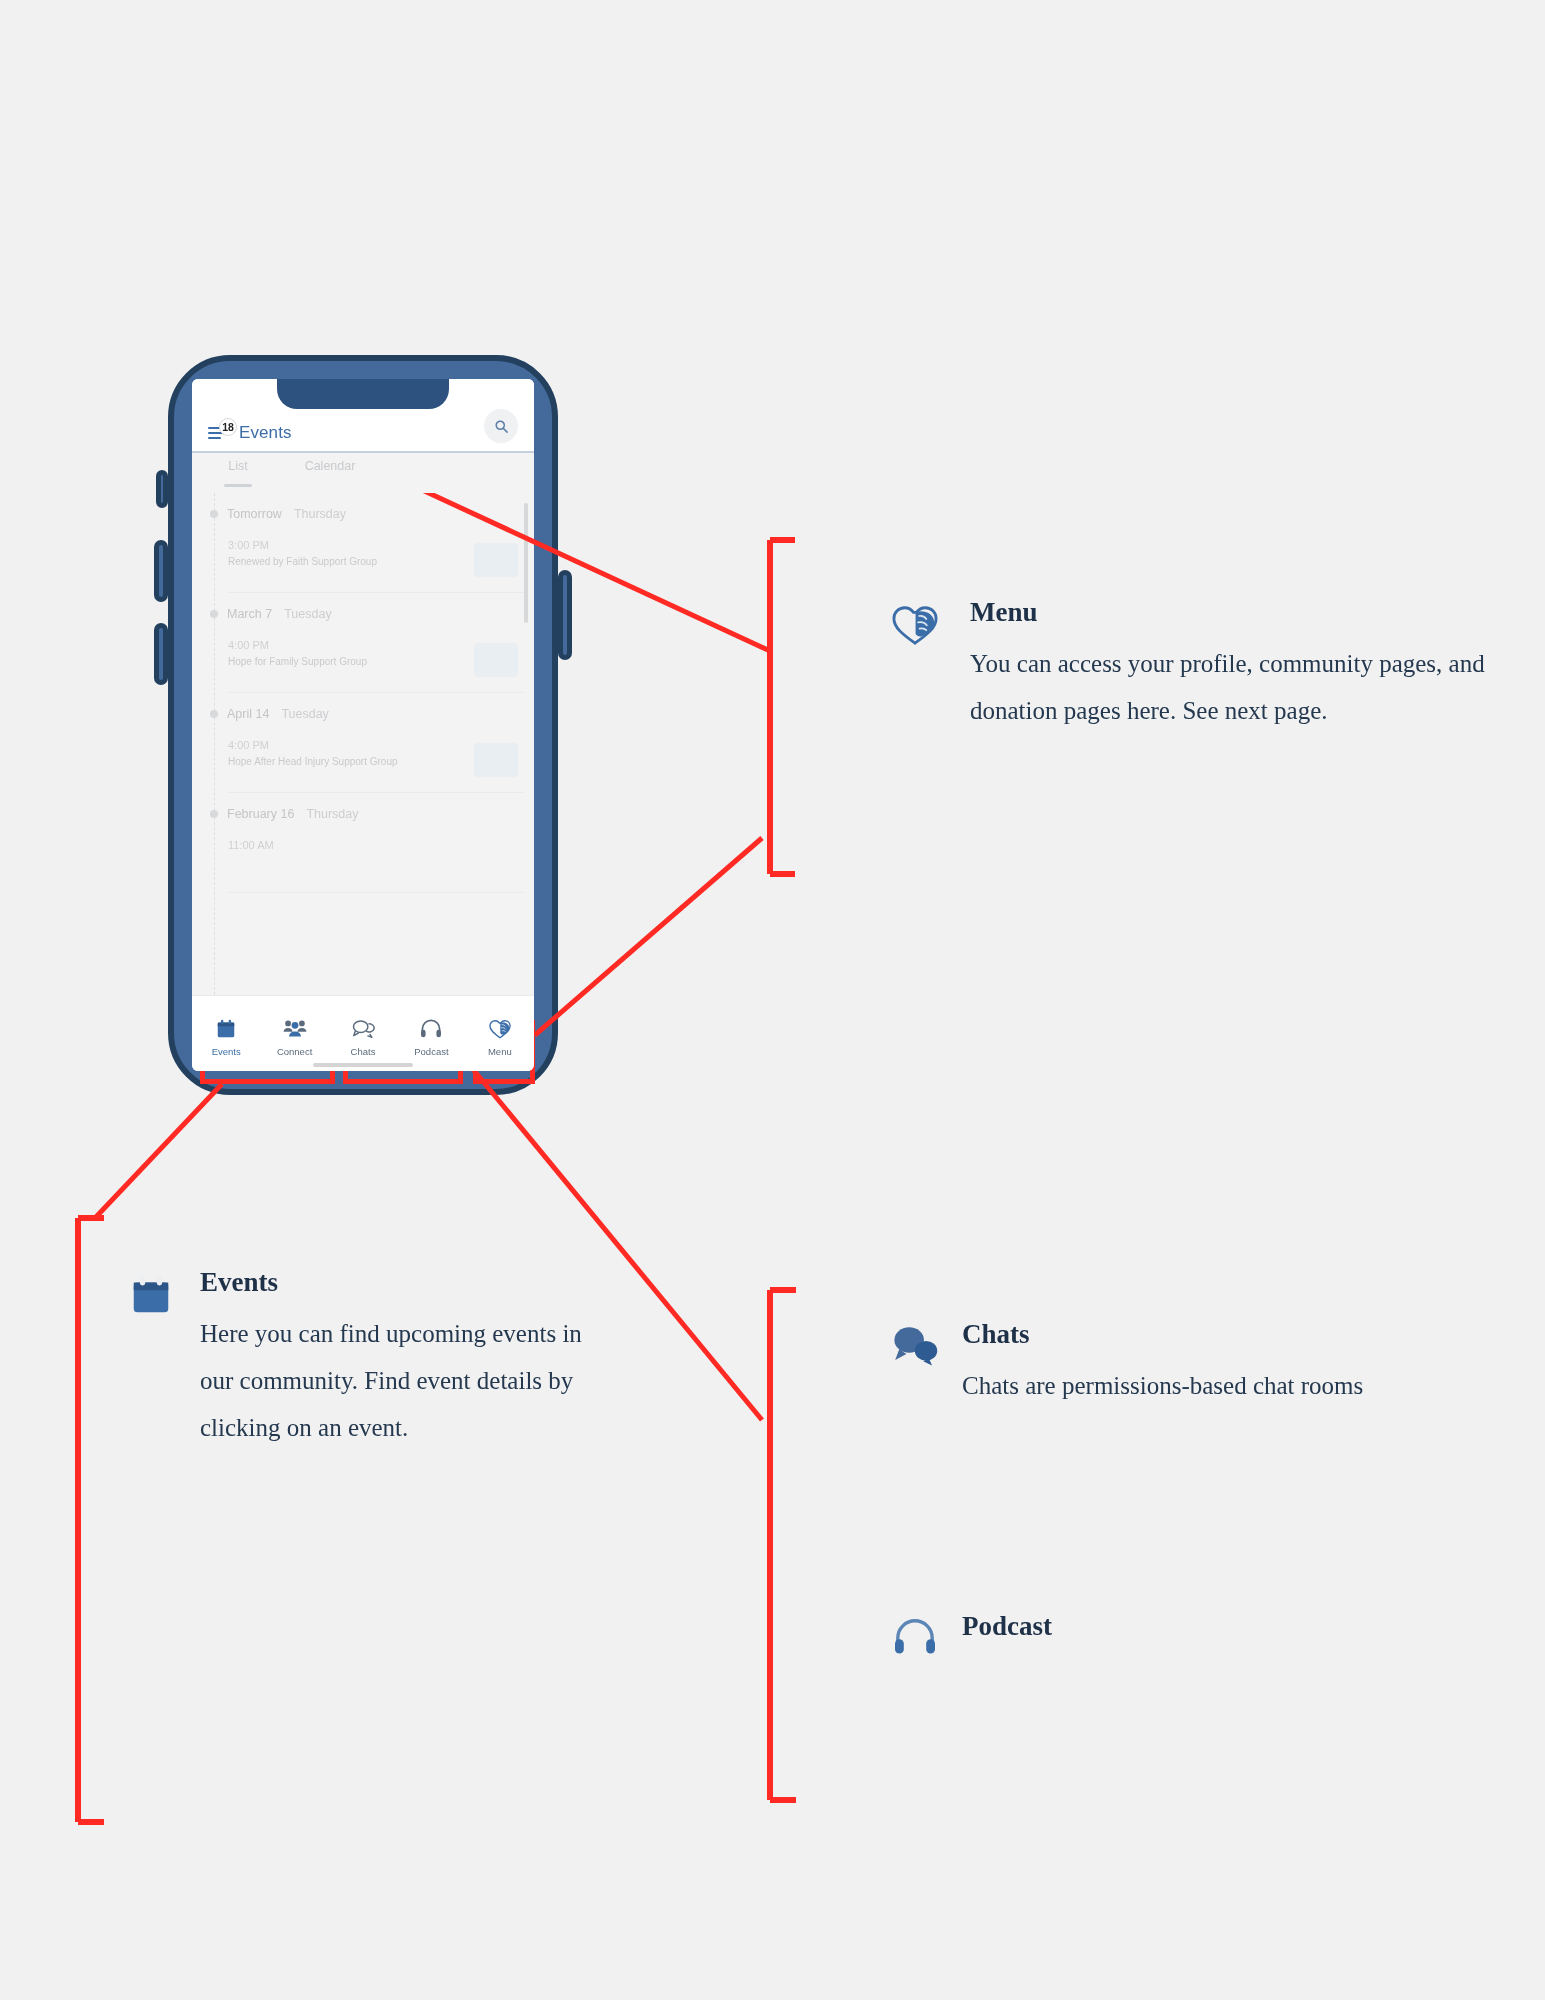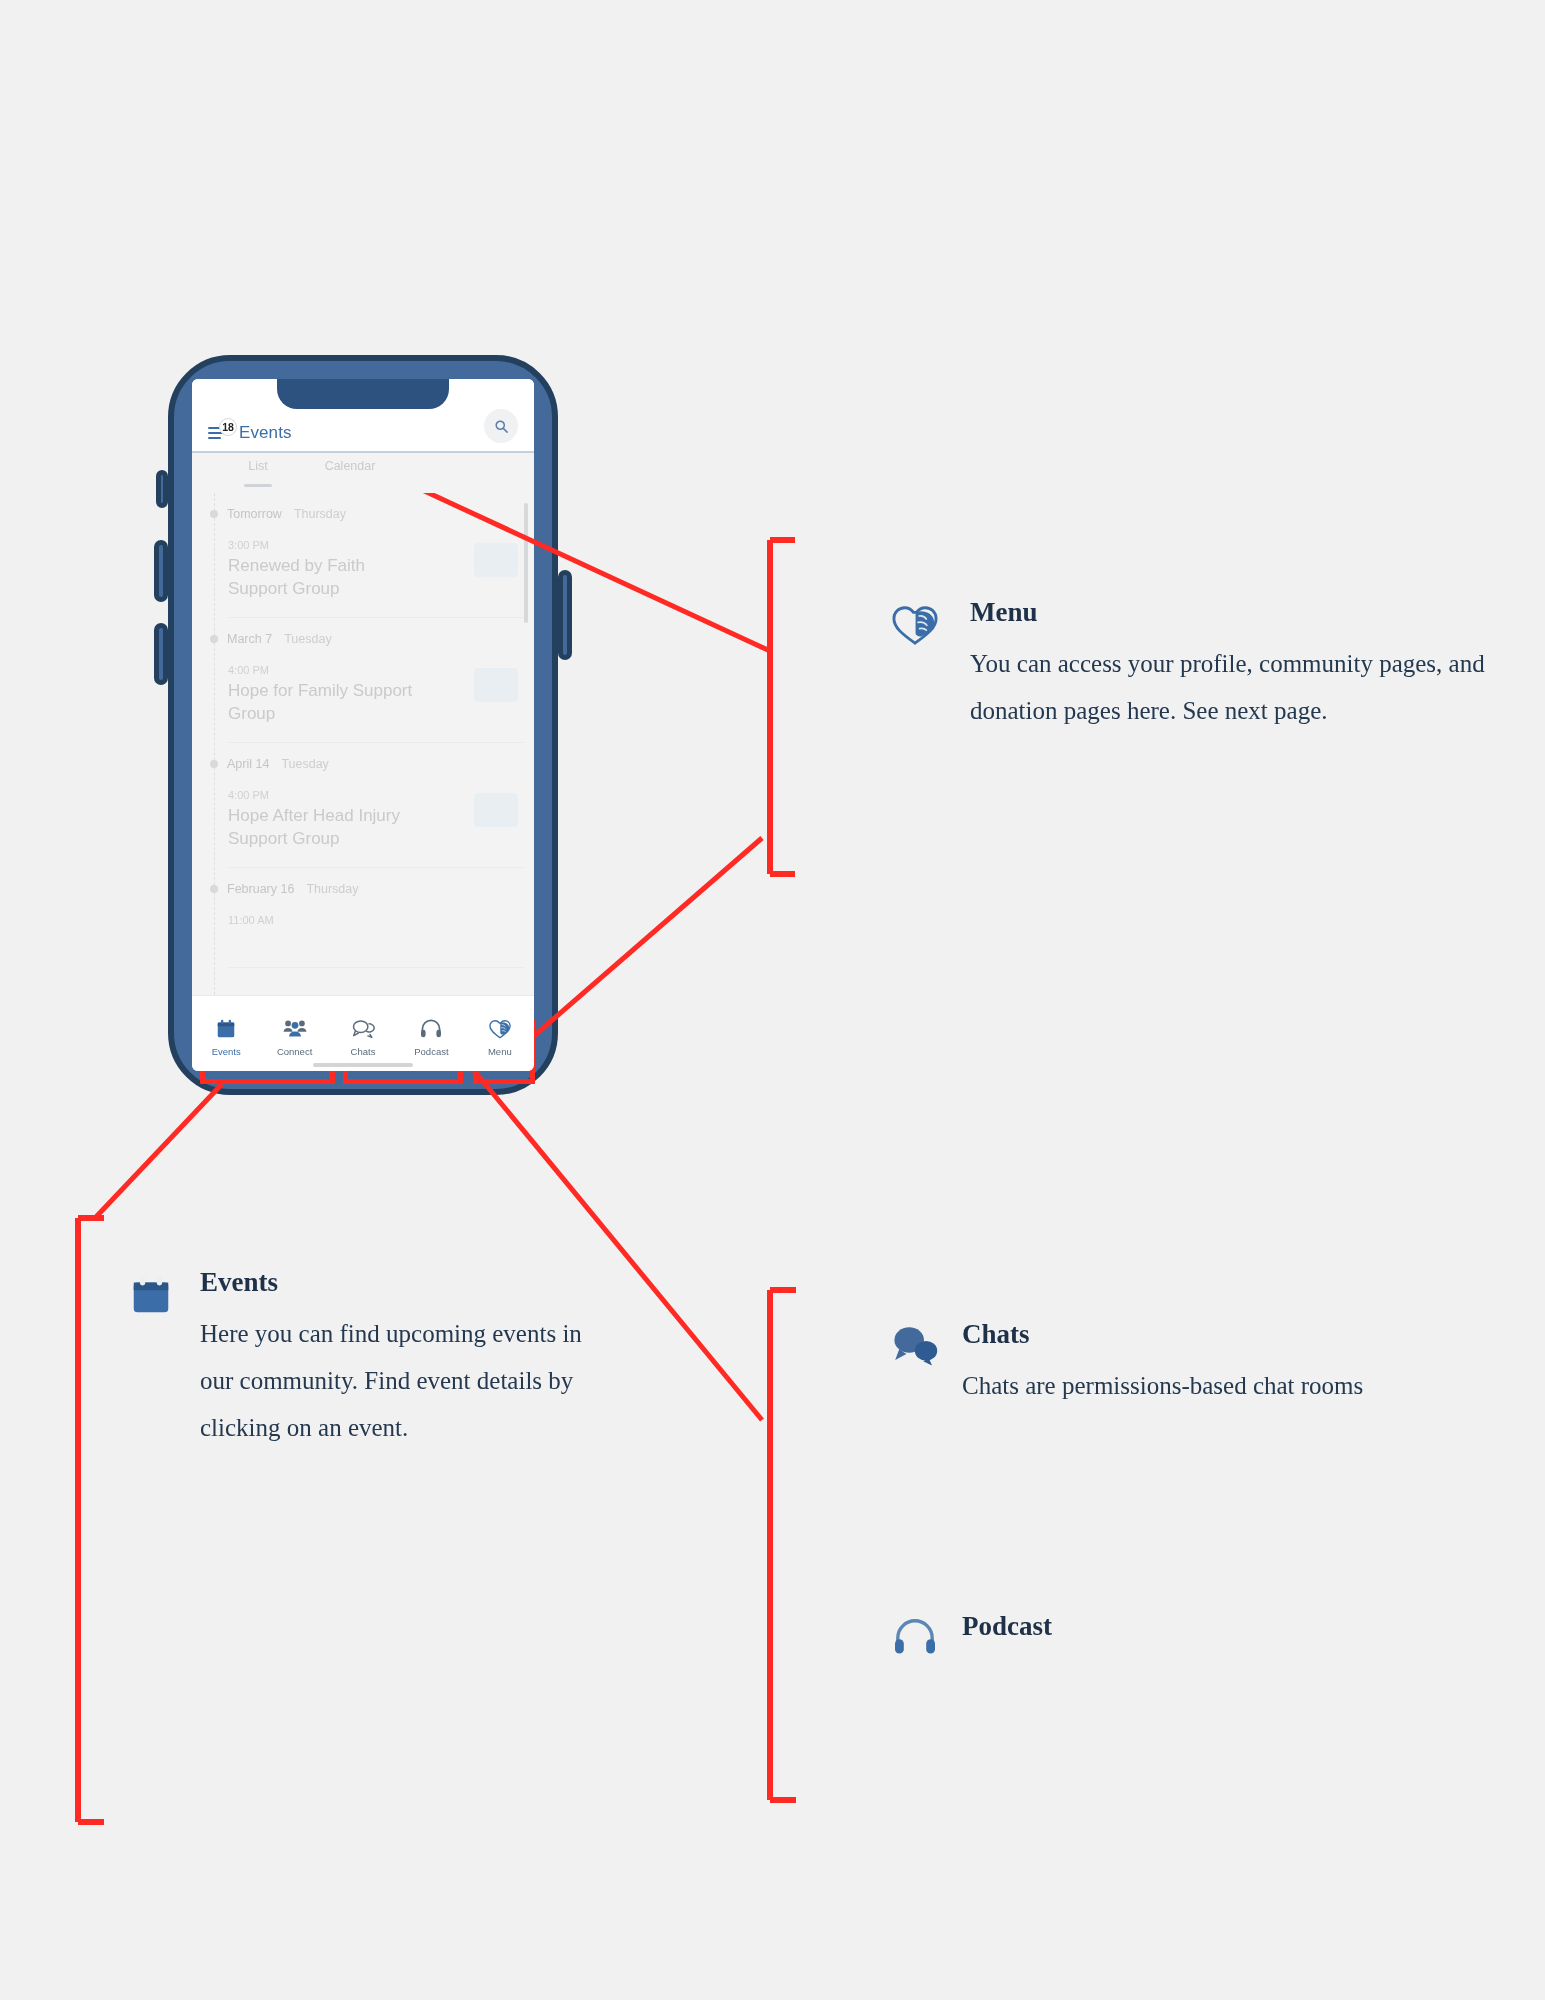--- a/index.html
+++ b/index.html
@@ -93,21 +93,21 @@
     width: 34px; height: 34px; border-radius: 50%;
     background: #f0f1f3;
     display: flex; align-items: center; justify-content: center;
   }
   .hdr-search svg { width: 15px; height: 15px; }
 
   
   .app-tabs {
     position: absolute; top: 74px; left: 0; right: 0;
     height: 40px; background: #f3f3f3;
-    display: flex; z-index: 3; padding-left: 20px;
+    display: flex; z-index: 3;
   }
   .app-tab {
     flex: 0 0 auto; width: 92px;
     text-align: center;
     font-family: "Liberation Sans", sans-serif;
     font-size: 12.5px; color: #c8cacd;
     padding-top: 6px; position: relative;
   }
   .app-tab.active .tab-underline {
     position: absolute; left: 50%; transform: translateX(-50%);
@@ -147,21 +147,21 @@
     padding: 10px 0 16px 0;
     border-bottom: 1px solid #ebebeb;
     min-height: 64px;
   }
   .event-time {
     font-family: "Liberation Sans", sans-serif;
     font-size: 11px; color: #cfd0d2; margin-bottom: 4px;
   }
   .event-title {
     font-family: "Liberation Sans", sans-serif;
-    font-size: 17px; color: #c9cacc; line-height: 1.35;
+    font-size: 10px; color: #c9cacc; line-height: 1.35;
     max-width: 185px;
   }
   .event-thumb {
     position: absolute; right: 6px; top: 14px;
     width: 44px; height: 34px; border-radius: 4px;
     background: #e8eef1;
   }
   .scrollbar {
     position: absolute; right: 6px; top: 10px;
     width: 4px; height: 120px; border-radius: 3px;

